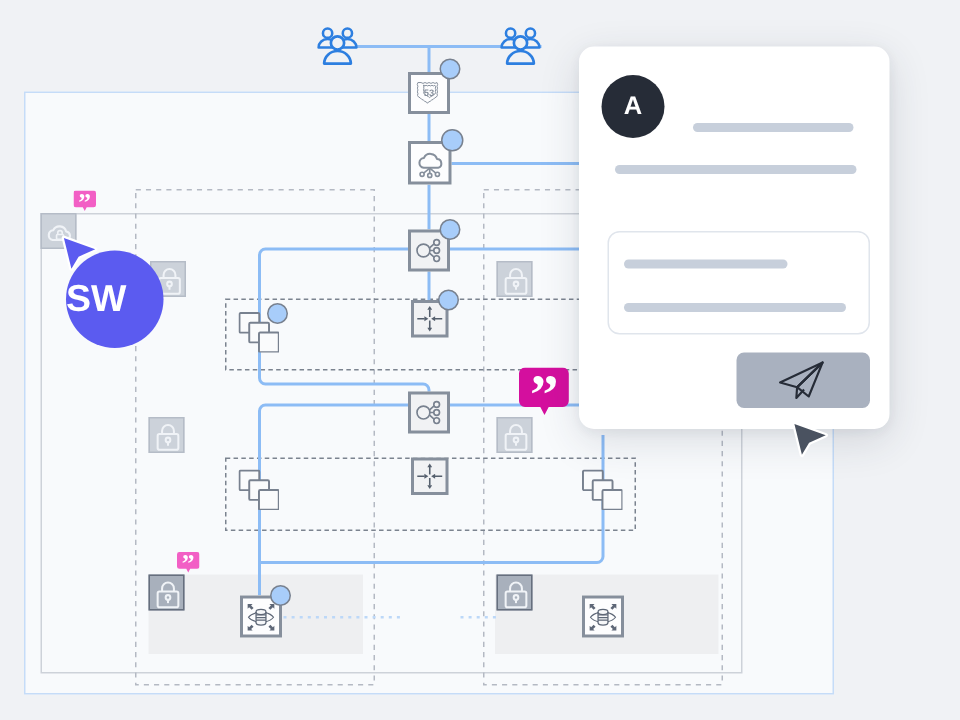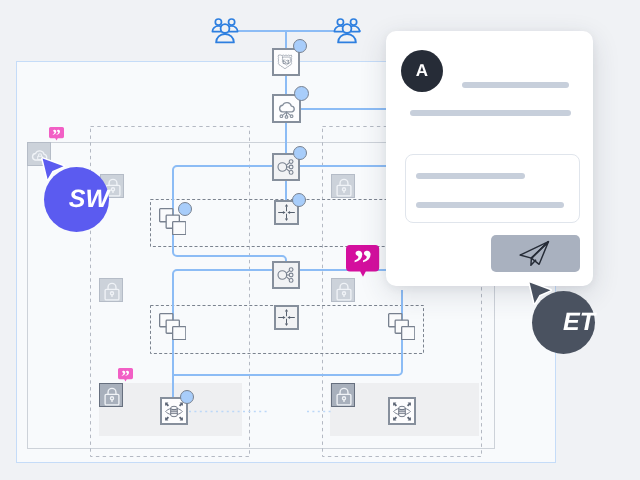--- a/index.html
+++ b/index.html
@@ -28,22 +28,22 @@
   
   .card{left:386px;top:31px;width:207px;height:255px;background:#fff;border-radius:10px;
     box-shadow:0 8px 28px rgba(40,50,70,.14), 0 2px 8px rgba(40,50,70,.06);}
   .avatar{border-radius:50%;background:#262c37;color:#fff;display:flex;
     align-items:center;justify-content:center;font-weight:bold;}
   .skel{background:#c7cfdb;border-radius:4px;}
   .replybox{border:1.5px solid #e0e5ec;border-radius:8px;box-sizing:border-box;}
   .sendbtn{background:#a9b1bf;border-radius:5px;}
 
   
-  .bubble{border-radius:50%;color:#fff;display:flex;align-items:center;justify-content:flex-end;
-    font-weight:bold;font-style:italic;}
+  .bubble{border-radius:50%;color:#fff;display:flex;align-items:center;justify-content:flex-start;
+    font-weight:bold;}
 </style>
 </head>
 <body>
 
 <div id="stage">
 
   <div class="abs vpc-outer"></div>
   <div class="abs vpc-inner"></div>
 
   <svg class="abs" style="left:0;top:0;width:640px;height:480px;" viewBox="0 0 640 480">
@@ -383,17 +383,14 @@
     <path d="M6.6,6.6 L27.5,14.2 L16.4,19.1 L11.6,27.2 z" fill="#5b5bf0"></path>
   </svg>
   <div class="abs bubble" style="left:44px;top:167px;width:65px;height:65px;background:#5b5bf0;font-size:25px;">
     <span>SW</span>
   </div>
 
   <svg class="abs" style="left:523px;top:276px;width:36px;height:36px;" viewBox="0 0 36 36">
     <path d="M6.6,6.6 L27.5,14.2 L16.4,19.1 L11.6,27.2 z" fill="#4a5260" stroke="#fff" stroke-width="3" stroke-linejoin="round"></path>
     <path d="M6.6,6.6 L27.5,14.2 L16.4,19.1 L11.6,27.2 z" fill="#4a5260"></path>
   </svg>
-  <div class="abs bubble" style="left:532px;top:291px;width:63px;height:63px;background:#4a5260;font-size:25px;">
-    <span>ET</span>
-  </div>
 
 </div>
 
 </body></html>

